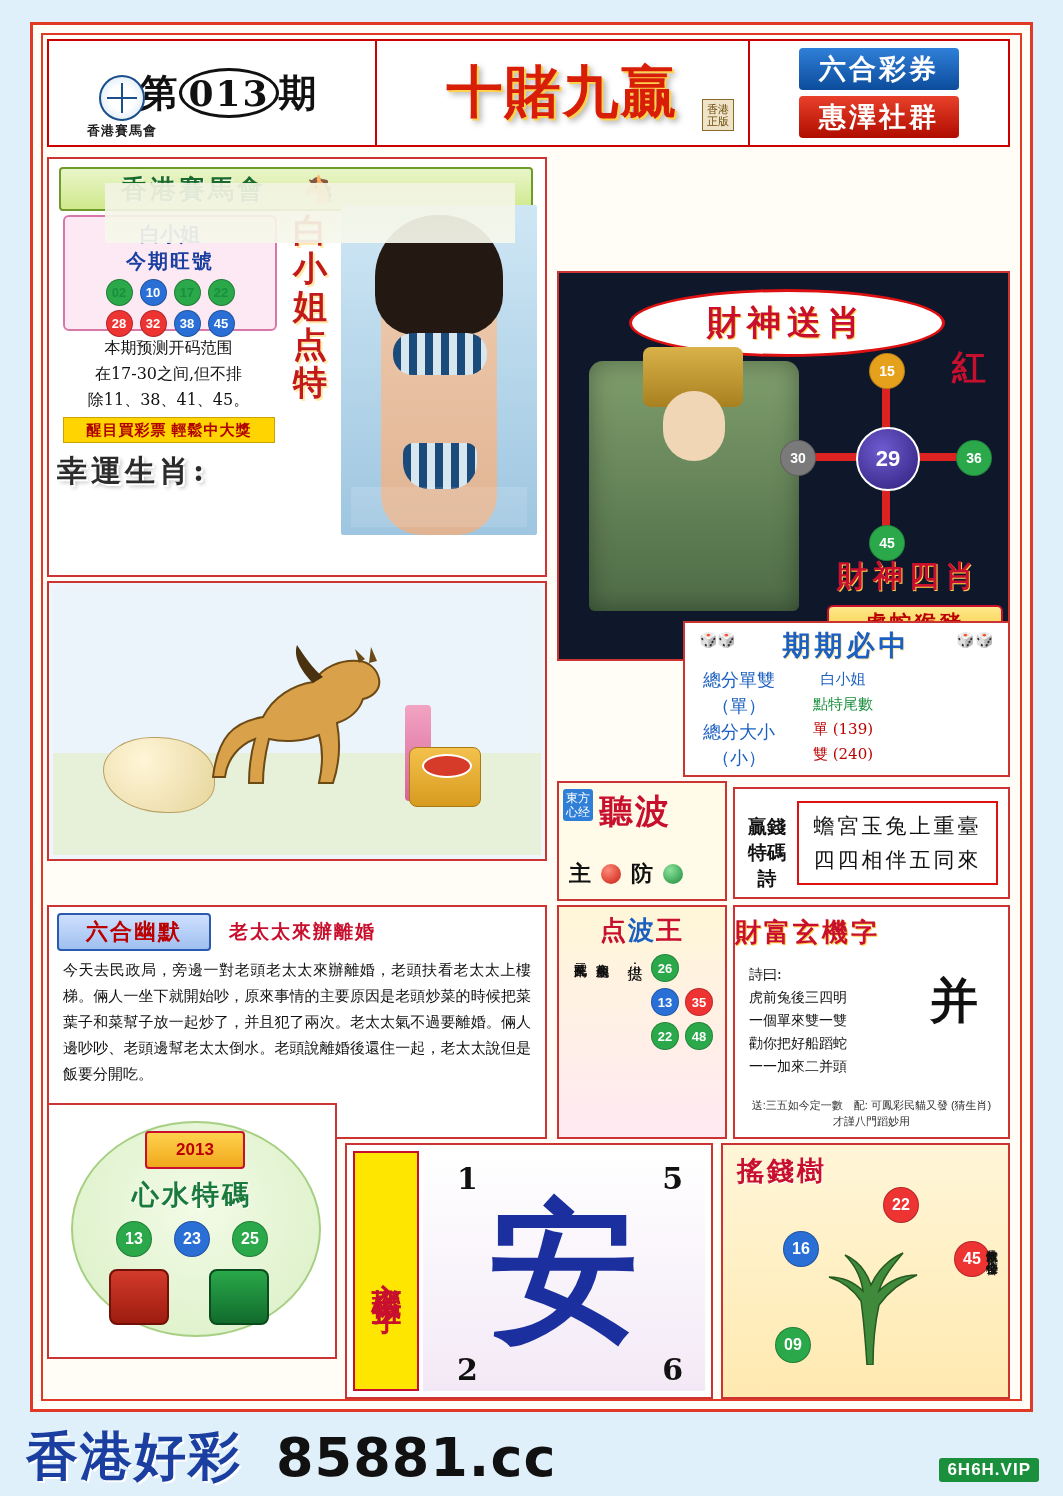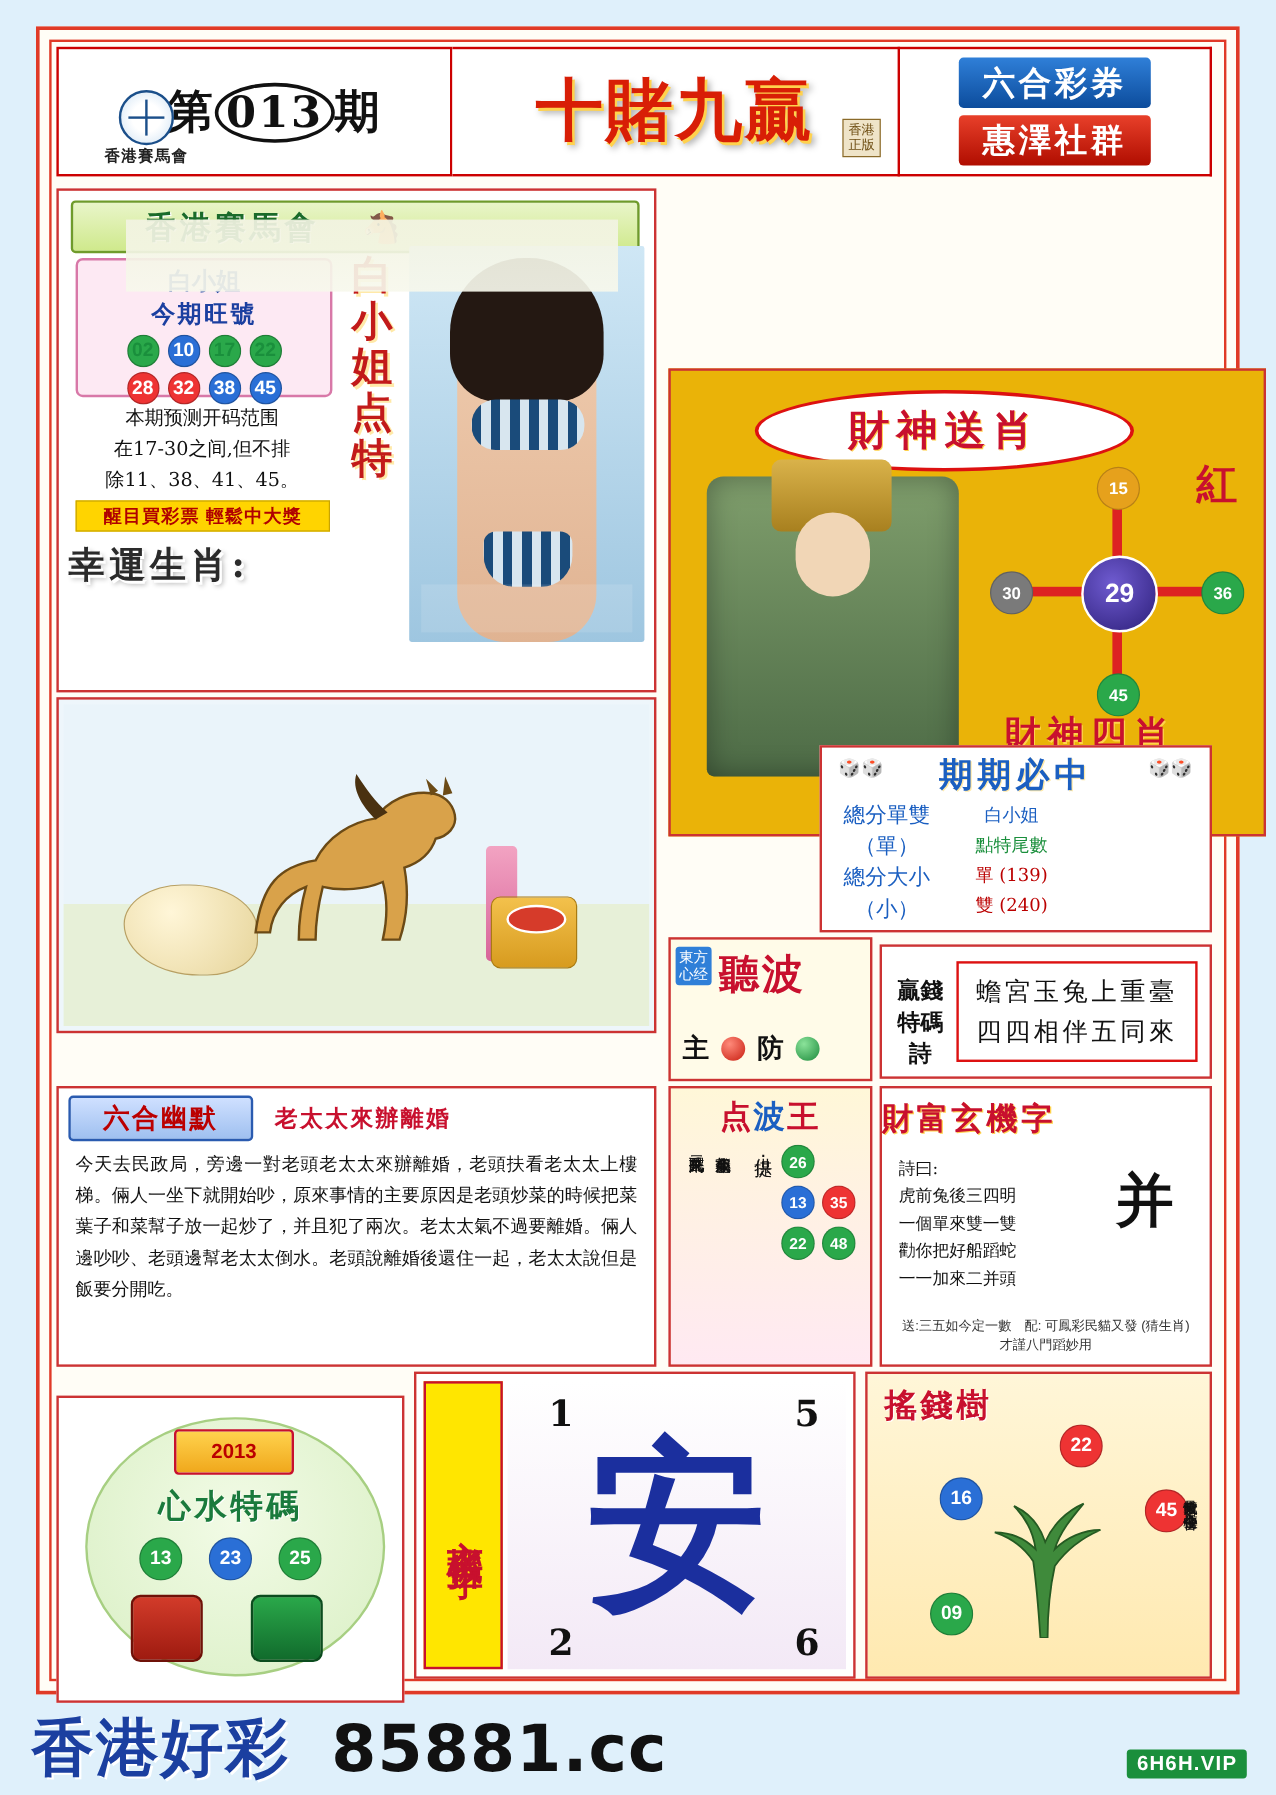--- a/index.html
+++ b/index.html
@@ -114,21 +114,21 @@
   .horse-glyph{font-size:26px;margin-left:36px;}
   .pinkbox{
     position:absolute;left:14px;top:56px;width:210px;height:112px;
     background:#fde9f3;border:2px solid #d878a8;border-radius:6px;
     text-align:center;
   }
   .pinkbox .l1{font-size:20px;color:#1b3fa0;font-weight:bold;margin-top:4px;font-family:"DejaVu Serif",serif;}
   .pinkbox .l2{font-size:20px;color:#1b3fa0;font-weight:bold;font-family:"DejaVu Serif",serif;letter-spacing:2px;}
   .ballrow{display:flex;justify-content:center;gap:7px;margin-top:4px;}
   .ball{
-    width:25px;height:25px;border-radius:50%;color:#fff;font-size:16px;
+    width:25px;height:25px;border-radius:50%;color:#fff;font-size:13px;
     display:flex;align-items:center;justify-content:center;font-weight:bold;
     border:1px solid rgba(0,0,0,.25);
   }
   .ball.r{background:#e33}
   .ball.b{background:#2a6fd6}
   .ball.g{background:#2aa84a}
   .pred{
     position:absolute;left:12px;top:176px;width:215px;
     text-align:center;font-size:16px;color:#111;line-height:26px;
     font-family:"DejaVu Serif",serif;
@@ -209,22 +209,22 @@
     content:"";position:absolute;left:12px;top:6px;width:46px;height:20px;
     border-radius:50%;background:#d63b2a;border:2px solid #fff;
   }
   .bamboo{
     position:absolute;right:110px;top:118px;width:26px;height:96px;
     background:linear-gradient(#f2a3c2,#d8649a);border-radius:4px;
   }
 
   
   .panelB{
-    left:524px;top:246px;width:498px;height:390px;
-    border:2px solid #c33;background:#eab308;margin-top:36px;
+    left:524px;top:246px;width:453px;height:390px;
+    border:2px solid #c33;background:#0f172a;
   }
   .oval-title{
     position:absolute;left:70px;top:16px;width:310px;height:62px;
     border:3px solid #d11;border-radius:50%;
     display:flex;align-items:center;justify-content:center;
     background:#fff;
   }
   .oval-title span{
     font-family:"DejaVu Serif",serif;font-size:34px;font-weight:bold;
     color:#c8102e;letter-spacing:6px;text-shadow:1px 1px 0 #ffd24d;
@@ -394,21 +394,21 @@
     position:absolute;right:30px;top:62px;
     font-family:"DejaVu Serif",serif;font-size:48px;font-weight:bold;color:#111;
   }
   .h-note{
     position:absolute;left:12px;bottom:8px;right:12px;
     font-size:11px;line-height:16px;color:#333;text-align:center;
   }
 
   
   .panelI{
-    left:14px;top:1138px;width:290px;height:256px;
+    left:14px;top:1078px;width:290px;height:256px;
     border:2px solid #c33;background:#fff;
   }
   .i-oval{
     position:absolute;left:22px;top:16px;width:246px;height:212px;
     border-radius:50%;
     background:radial-gradient(circle at 50% 40%,#f2fbe6,#d9efc4);
     border:2px solid #a7cf82;
   }
   .i-badge{
     position:absolute;left:96px;top:26px;width:96px;height:34px;

